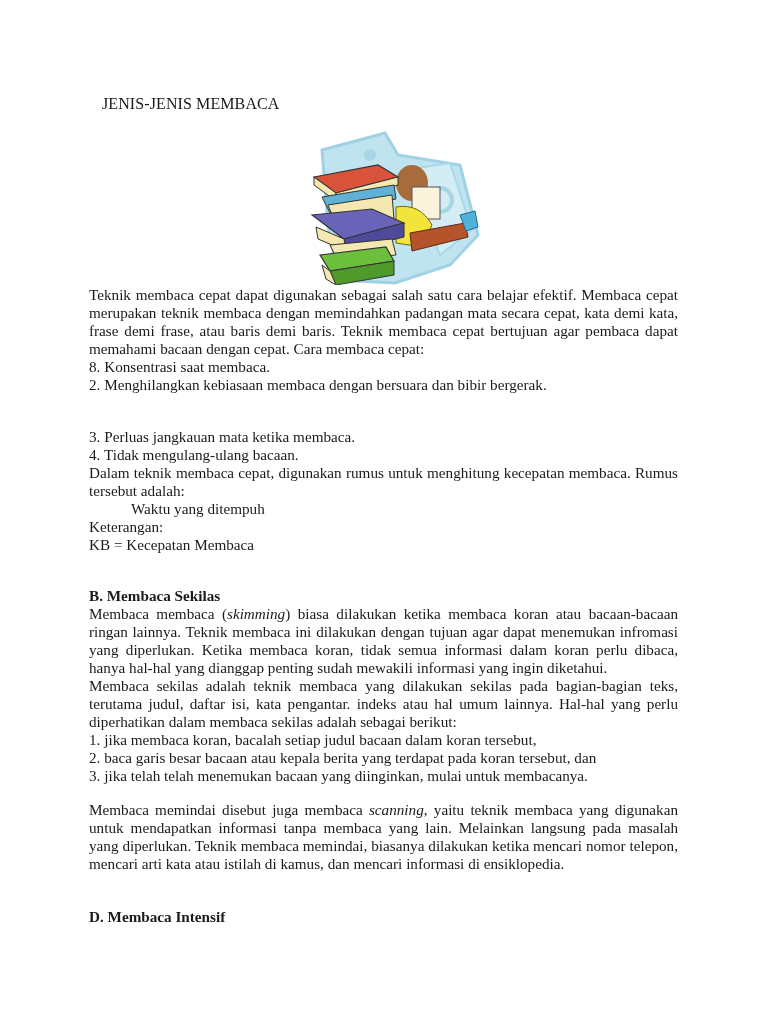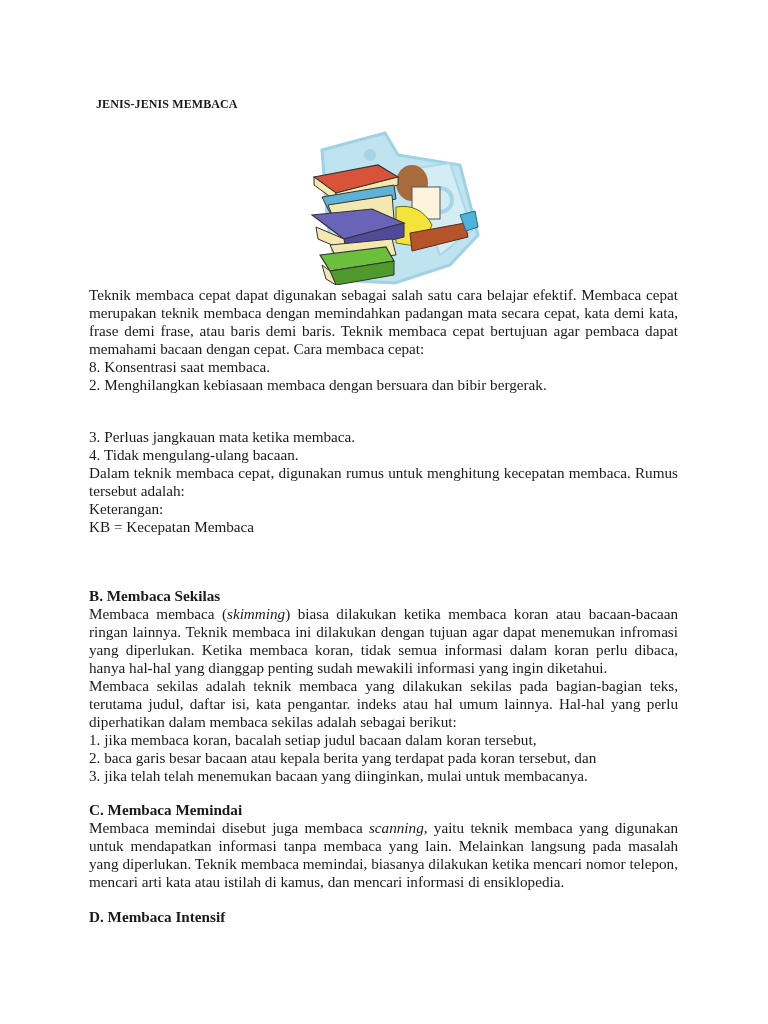--- a/index.html
+++ b/index.html
@@ -3,22 +3,22 @@
   <meta charset="utf-8">
   <style>
     html, body { margin: 0; padding: 0; }
     body {
       width: 768px; height: 1024px; background: #ffffff; overflow: hidden;
       font-family: "Liberation Serif", "DejaVu Serif", serif;
       color: #1a1a1a;
     }
     .page { position: relative; width: 768px; height: 1024px; }
     .doc-title {
-      position: absolute; left: 96px; top: 95px;
-      font-weight: bold; font-size: 12px; line-height: 18px; letter-spacing: 0.1px;
+      position: absolute; left: 102px; top: 95px;
+      font-weight: normal; font-size: 16px; line-height: 18px; letter-spacing: 0.1px;
     }
     .illustration {
       position: absolute; left: 300px; top: 115px; width: 185px; height: 170px;
     }
     .blk { position: absolute; left: 89px; width: 589px; font-size: 15.2px; line-height: 18px; }
     .h { font-weight: bold; }
     .p { text-align: justify; text-align-last: left; }
     .line { white-space: nowrap; }
     .u { text-decoration: underline; text-underline-offset: 2px; }
     .indent { padding-left: 42px; }
@@ -63,35 +63,35 @@
   <div class="blk" style="top:286px;">
     <div class="p">Teknik membaca cepat dapat digunakan sebagai salah satu cara belajar efektif. Membaca cepat merupakan teknik membaca dengan memindahkan padangan mata secara cepat, kata demi kata, frase demi frase, atau baris demi baris. Teknik membaca cepat bertujuan agar pembaca dapat memahami bacaan dengan cepat. Cara membaca cepat:</div>
     <div class="line">8. Konsentrasi saat membaca.</div>
     <div class="line">2. Menghilangkan kebiasaan membaca dengan bersuara dan bibir bergerak.</div>
   </div>
 
   <div class="blk" style="top:428px;">
     <div class="line">3. Perluas jangkauan mata ketika membaca.</div>
     <div class="line">4. Tidak mengulang-ulang bacaan.</div>
     <div class="p">Dalam teknik membaca cepat, digunakan rumus untuk menghitung kecepatan membaca. Rumus tersebut adalah:</div>
+    <div class="line indent">Waktu yang ditempuh</div>
     <div class="line">Keterangan:</div>
     <div class="line">KB = Kecepatan Membaca</div>
   </div>
 
   <div class="blk" style="top:587px;">
     <div class="h">B. Membaca Sekilas</div>
     <div class="p"><span>Membaca membaca (</span><i>skimming</i><span>) biasa dilakukan ketika membaca koran atau bacaan-bacaan ringan lainnya. Teknik membaca ini dilakukan dengan tujuan agar dapat menemukan infromasi yang diperlukan. Ketika membaca koran, tidak semua informasi dalam koran perlu dibaca, hanya hal-hal yang dianggap penting sudah mewakili informasi yang ingin diketahui.</span></div>
     <div class="p">Membaca sekilas adalah teknik membaca yang dilakukan sekilas pada bagian-bagian teks, terutama judul, daftar isi, kata pengantar. indeks atau hal umum lainnya. Hal-hal yang perlu diperhatikan dalam membaca sekilas adalah sebagai berikut:</div>
     <div class="line">1. jika membaca koran, bacalah setiap judul bacaan dalam koran tersebut,</div>
     <div class="line">2. baca garis besar bacaan atau kepala berita yang terdapat pada koran tersebut, dan</div>
     <div class="line">3. jika telah telah menemukan bacaan yang diinginkan, mulai untuk membacanya.</div>
   </div>
 
   <div class="blk" style="top:801px;">
-    <div class="h">C. Membaca Memindai</div>
     <div class="p"><span>Membaca memindai disebut juga membaca </span><i>scanning</i><span>, yaitu teknik membaca yang digunakan untuk mendapatkan informasi tanpa membaca yang lain. Melainkan langsung pada masalah yang diperlukan. Teknik membaca memindai, biasanya dilakukan ketika mencari nomor telepon, mencari arti kata atau istilah di kamus, dan mencari informasi di ensiklopedia.</span></div>
   </div>
 
   <div class="blk" style="top:908px;">
     <div class="h">D. Membaca Intensif</div>
   </div>
 
 </div>
 
 </body></html>

